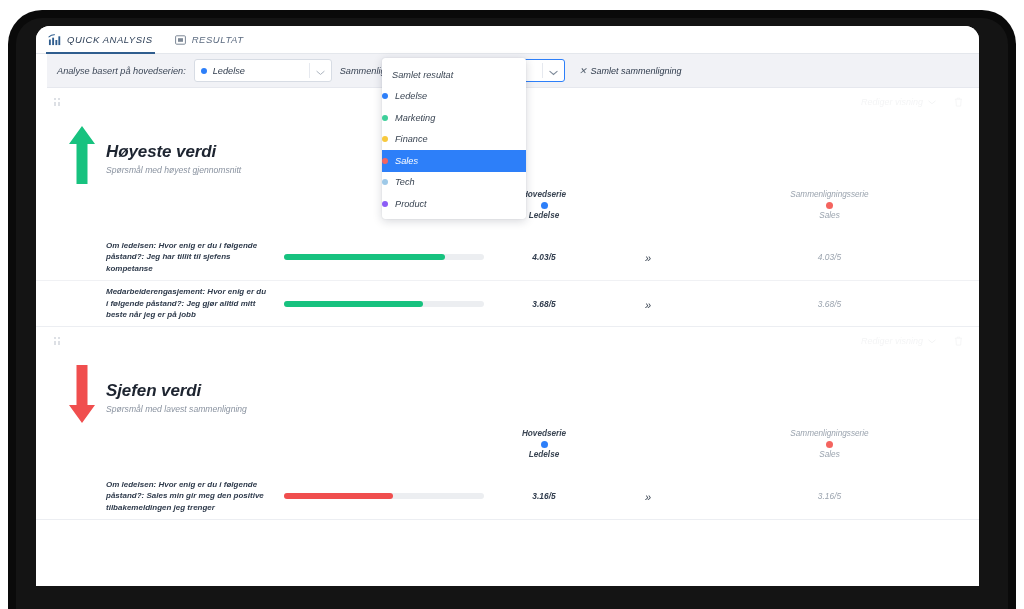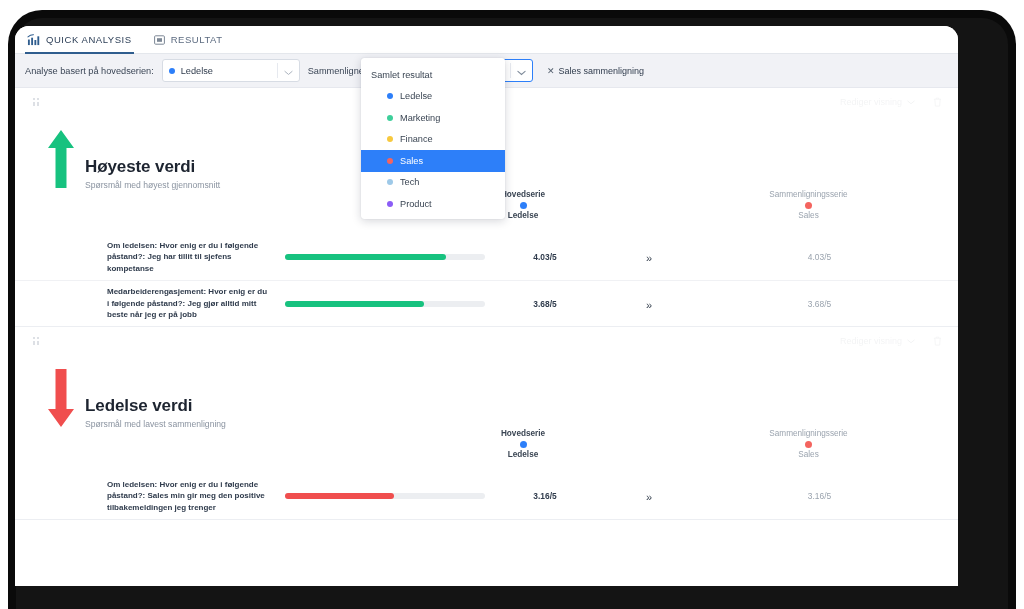--- a/index.html
+++ b/index.html
@@ -19,25 +19,26 @@
     position: absolute; left: 8px; top: 10px; width: 1008px; height: 612px;
     background: #0a0a0a;
     border-radius: 34px 34px 0 0;
   }
   .bezel-inner {
     position: absolute; left: 16px; top: 18px; width: 992px; height: 600px;
     background: #141414;
     border-radius: 26px 26px 0 0;
   }
   .screen {
-    position: absolute; left: 15px; top: 26px;
+    position: absolute; left: 36px; top: 26px;
     width: 943px; height: 560px;
     background: #ffffff;
     border-radius: 14px 14px 0 0;
     overflow: hidden;
+    font-style: italic;
   }
 
   
   .tabbar {
     position: relative;
     height: 28px;
     background: #ffffff;
     border-bottom: 1px solid #e4e7ec;
     display: flex; align-items: center;
     padding-left: 10px;
@@ -62,20 +63,21 @@
 
   
   .filterbar {
     background: #f1f2f6;
     height: 34px;
     display: flex; align-items: center;
     padding-left: 10px;
     gap: 8px;
     position: relative;
     border-bottom: 1px solid #e6e8ee;
+    margin-left: 11px;
   }
   .filter-label { font-size: 9.2px; color: #3b4656; }
   .select {
     position: relative;
     width: 138px; height: 23px;
     background: #fff;
     border: 1px solid #d7dce4;
     border-radius: 3px;
     display: flex; align-items: center;
     padding: 0 6px;
@@ -99,21 +101,21 @@
     width: 144px;
     background: #fff;
     border-radius: 3px;
     box-shadow: 0 2px 10px rgba(20,30,50,.18), 0 0 1px rgba(20,30,50,.2);
     padding: 6px 0 4px 0;
     z-index: 40;
   }
   .menu-item {
     height: 21.5px;
     display: flex; align-items: center;
-    padding: 0 26px;
+    padding: 0 0;
     font-size: 9.2px; color: #3a4553;
     cursor: pointer;
   }
   .menu-item .dot { width: 6px; height: 6px; border-radius: 50%; margin-right: 7px; flex: 0 0 auto; }
   .menu-item.nodot { padding-left: 10px; }
   .menu-item.selected { background: #2d7ff9; color: #ffffff; }
 
   
   .content {
     position: relative;
@@ -142,21 +144,21 @@
   .drag-handle i { display: block; width: 2px; height: 2px; background: #c2c7d0; }
   .drag-handle i:nth-child(n+3) { height: 4px; }
   .card-top-right {
     margin-left: auto; display: flex; align-items: center; gap: 18px;
     opacity: .06;
   }
   .edit-view { font-size: 9px; color: #3a4553; display: flex; align-items: center; gap: 5px; }
   .trash { width: 9px; height: 10px; }
 
   .card-head {
-    display: flex; align-items: flex-end;
+    display: flex; align-items: center;
     padding: 0 0 0 22px;
     height: 74px;
   }
   .arrow-wrap { width: 48px; display: flex; justify-content: center; padding-top: 4px; }
   .arrow-svg { width: 30px; height: 62px; display: block; }
   .head-text { padding-top: 10px; }
   .card-title { font-size: 17px; color: #1d2430; font-weight: bold; letter-spacing: -0.1px; }
   .card-sub { font-size: 8.6px; color: #8a93a0; margin-top: 3px; }
 
   
@@ -173,21 +175,21 @@
 
   .ch-title { font-size: 8.2px; font-weight: bold; color: #3a4553; }
   .ch-title.muted { font-weight: normal; color: #9aa3ae; }
   .ch-dot { width: 7px; height: 7px; border-radius: 50%; margin: 3px auto 2px auto; }
   .ch-name { font-size: 8.2px; font-weight: bold; color: #3a4553; }
   .ch-name.muted { font-weight: normal; color: #9aa3ae; }
 
   
   .row {
     display: flex; align-items: center;
-    padding: 0 0 0 92px;
+    padding: 0 0 0 70px;
     min-height: 46px;
     border-top: 1px solid #f0f1f4;
   }
   .row.first { border-top: none; }
   .q-text {
     font-size: 8px; line-height: 1.45; color: #2f3b4c; font-weight: bold;
     padding-right: 14px;
   }
   .track {
     width: 200px; height: 6px; background: #eceef1; border-radius: 4px; position: relative;
@@ -257,21 +259,21 @@
         <span class="divider"></span>
         <span>
           <svg class="caret" viewBox="0 0 10 6">
               <path d="M1 1.2 L5 4.6 L9 1.2" stroke="#7f8b9a" stroke-width="1.2" fill="none" stroke-linecap="round"></path>
             </svg>
         </span>
       </div>
 
       <div class="remove-cmp">
         <span class="x">✕</span>
-        <span>Sales sammenligning</span>
+        <span>Samlet sammenligning</span>
       </div>
     </div>
 
     <div class="content">
       <div id="cards-host">
           <div class="card">
             <div class="card-top">
               <div class="drag-handle">
                 <i></i>
                 <i></i>
@@ -363,21 +365,21 @@
             </div>
             <div class="card-head">
               <div class="arrow-wrap">
                 <span>
                   <svg class="arrow-svg" viewBox="0 0 30 62">
                     <path d="M15 60 L28 42 L20.5 42 L20.5 2 L9.5 2 L9.5 42 L2 42 Z" fill="#f04e4e"></path>
                   </svg>
                 </span>
               </div>
               <div class="head-text">
-                <div class="card-title">Ledelse verdi</div>
+                <div class="card-title">Sjefen verdi</div>
                 <div class="card-sub">Spørsmål med lavest sammenligning</div>
               </div>
             </div>
             <div class="col-head">
               <div class="col-q"></div>
               <div class="col-bar"></div>
               <div class="col-main">
                 <div class="ch-title">Hovedserie</div>
                 <div class="ch-dot" style="background: rgb(45, 127, 249);"></div>
                 <div class="ch-name">Ledelse</div>

